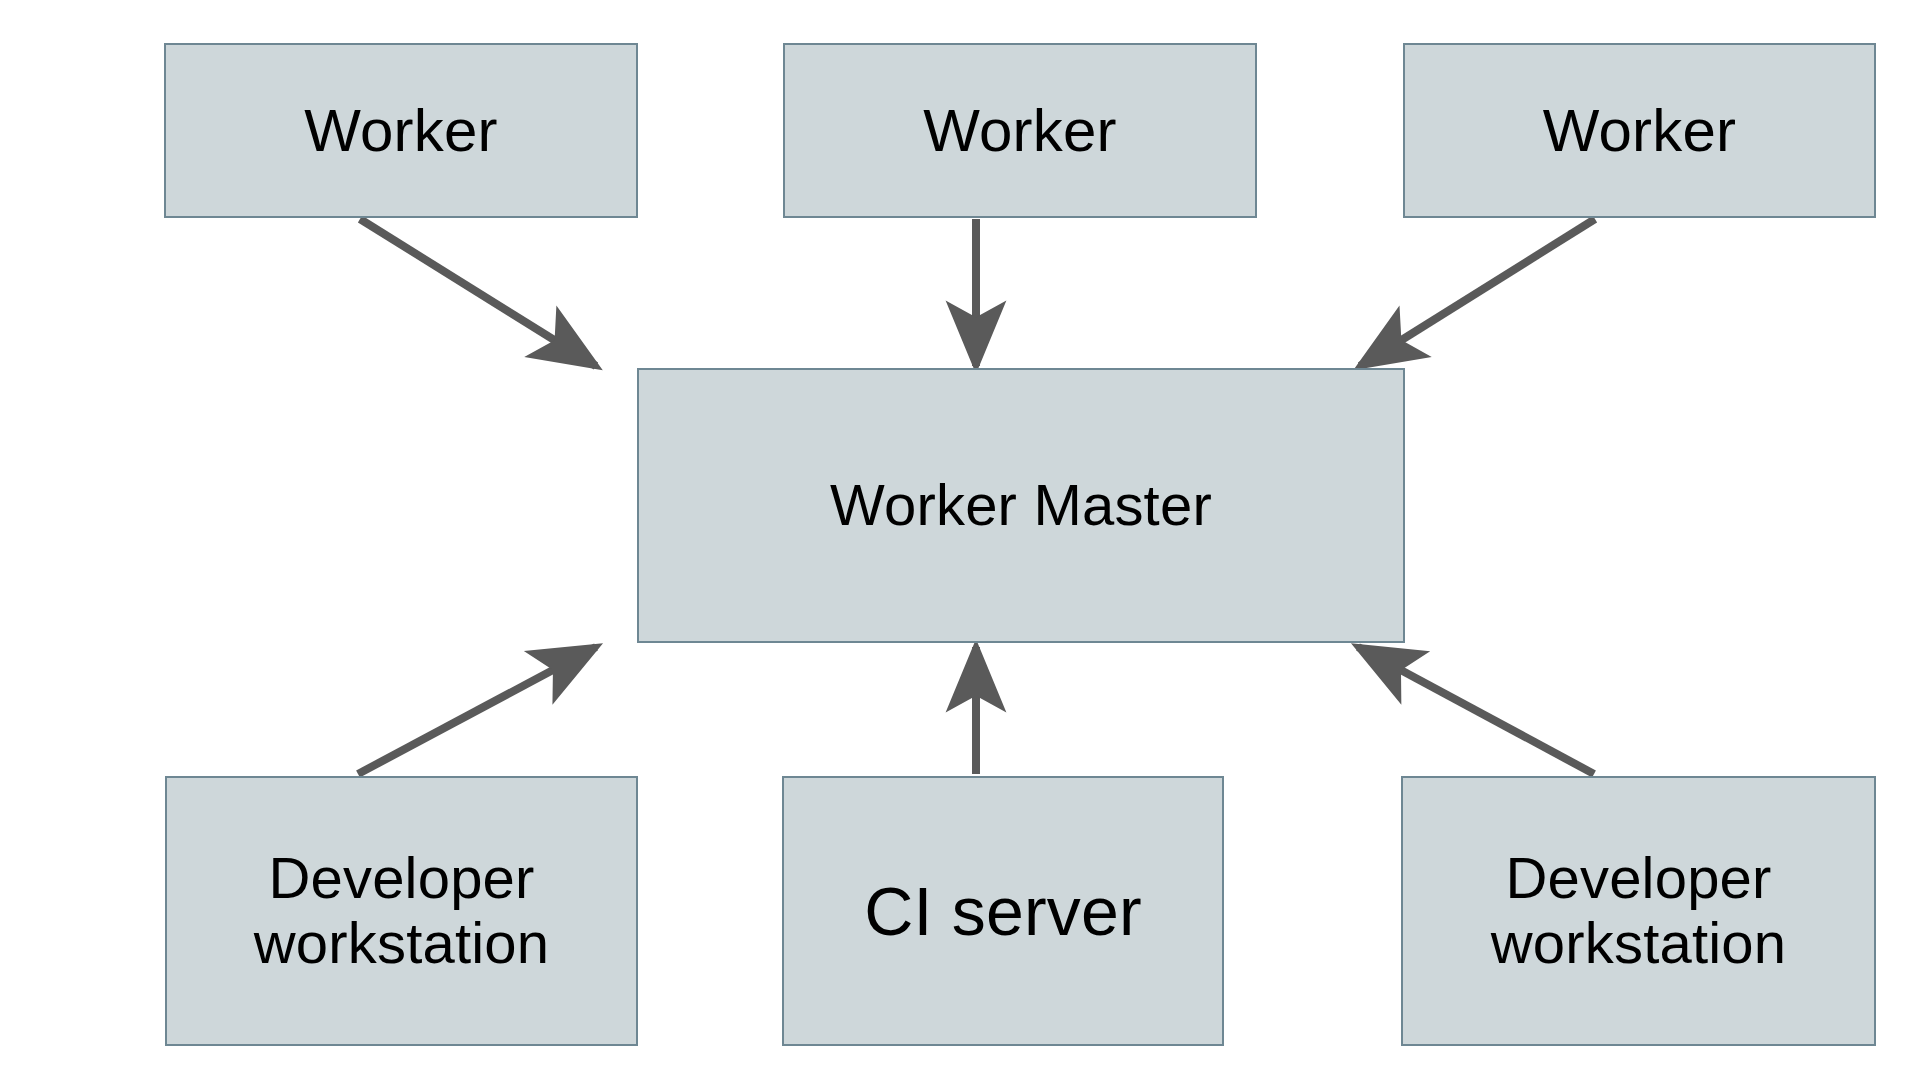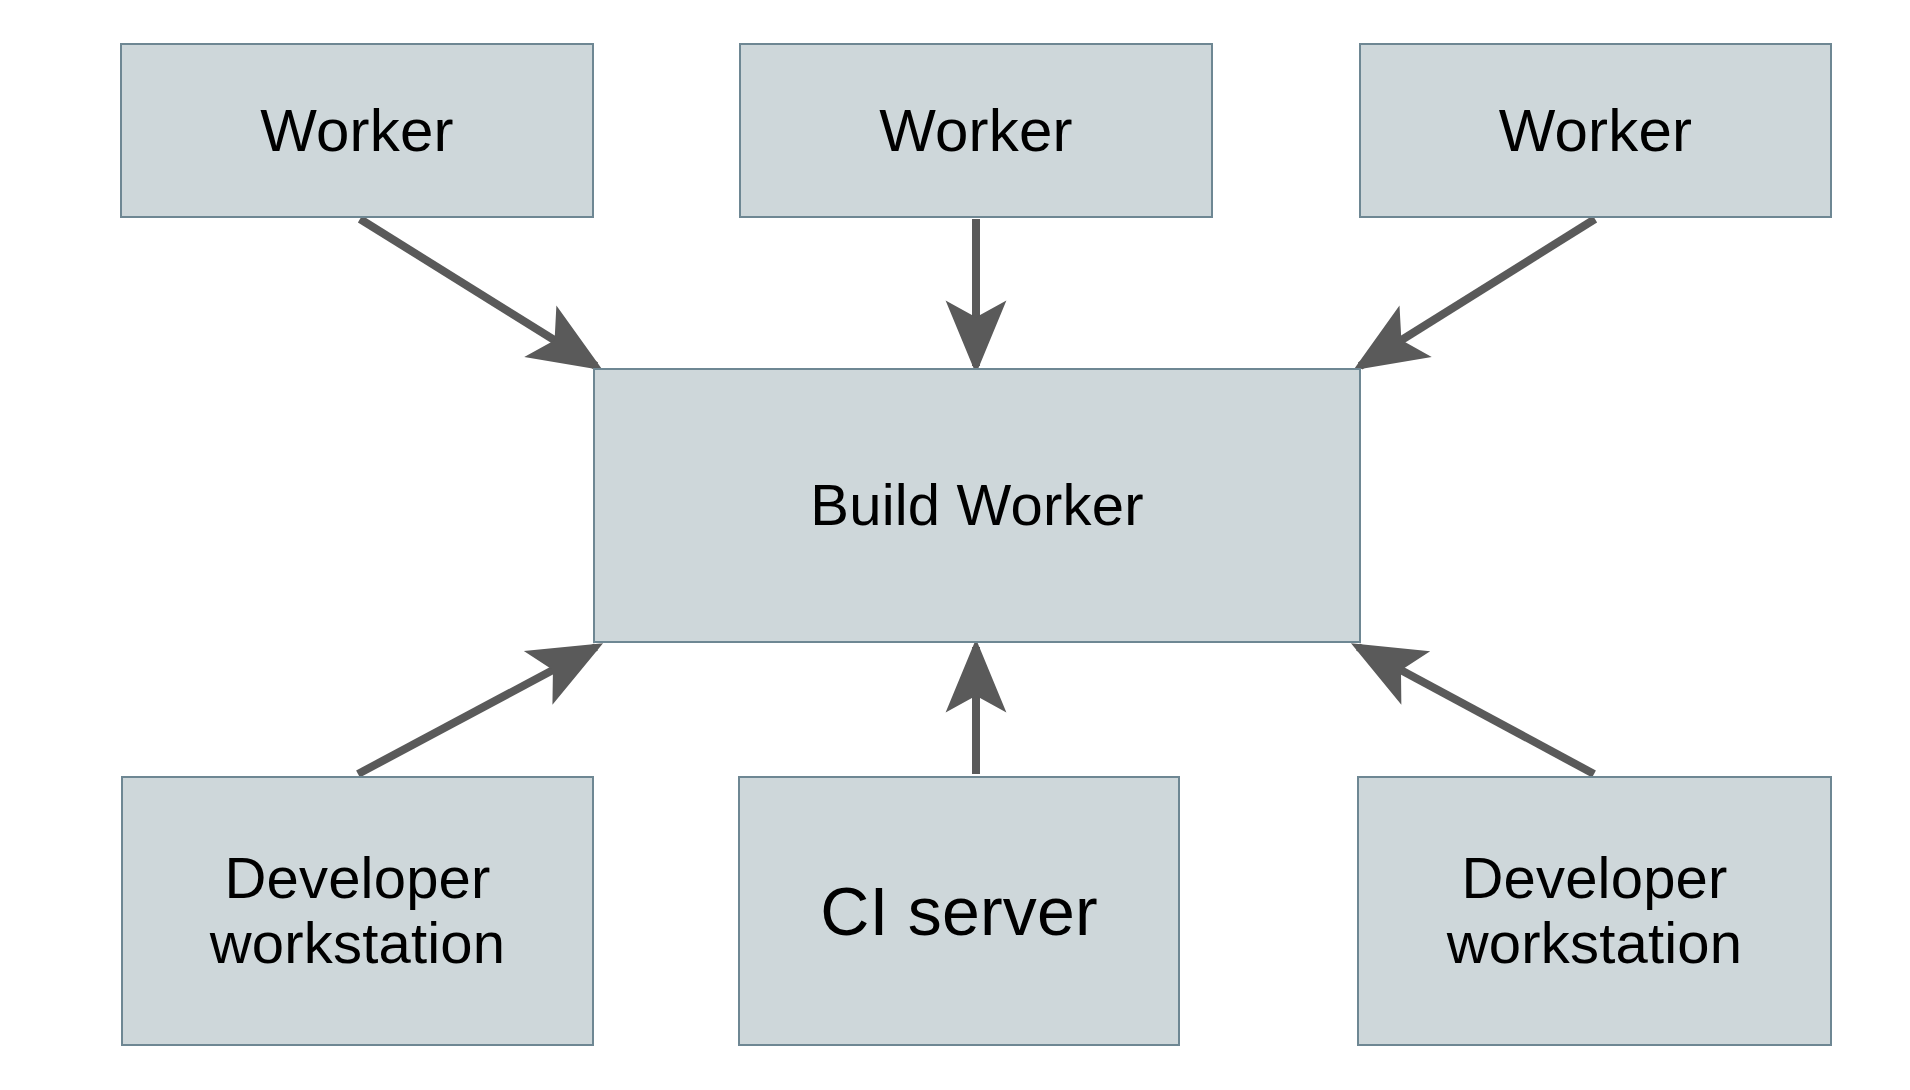--- a/index.html
+++ b/index.html
@@ -20,20 +20,21 @@
     box-sizing: border-box;
     background: #ced7da;
     border: 2px solid #6e8793;
     display: flex;
     align-items: center;
     justify-content: center;
     text-align: center;
     color: #000000;
     font-weight: 400;
     letter-spacing: 0.2px;
+    margin-left: 44px;
   }
   .node .label {
     line-height: 1.12;
     white-space: pre-line;
     padding: 0 6px;
   }
   .n-worker1 { left: 120px;  top: 43px;  width: 474px; height: 175px; }
   .n-worker2 { left: 739px;  top: 43px;  width: 474px; height: 175px; }
   .n-worker3 { left: 1359px; top: 43px;  width: 473px; height: 175px; }
   .n-master  { left: 593px;  top: 368px; width: 768px; height: 275px; }
@@ -85,21 +86,21 @@
 
   <div class="node n-worker2">
     <span class="label fs-60">Worker</span>
   </div>
 
   <div class="node n-worker3">
     <span class="label fs-60">Worker</span>
   </div>
 
   <div class="node n-master">
-    <span class="label fs-58">Build Worker</span>
+    <span class="label fs-58">Worker Master</span>
   </div>
 
   <div class="node n-devl">
     <span class="label fs-58">Developer
 workstation</span>
   </div>
 
   <div class="node n-ci">
     <span class="label fs-56">CI server</span>
   </div>

